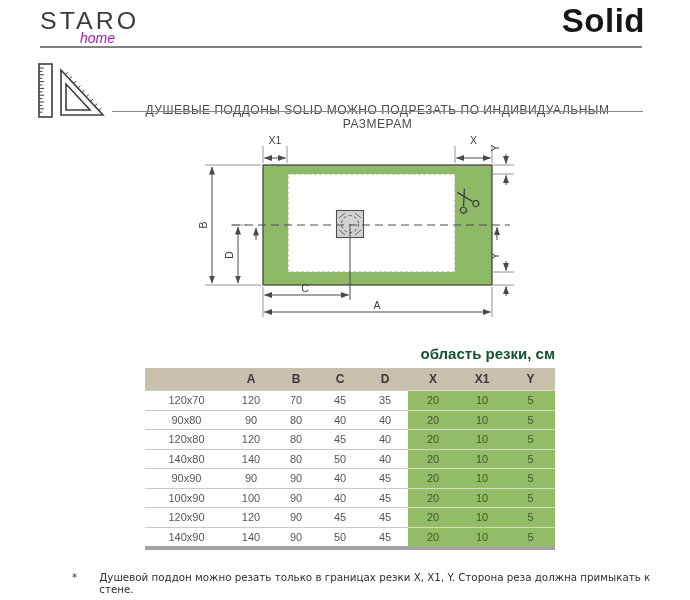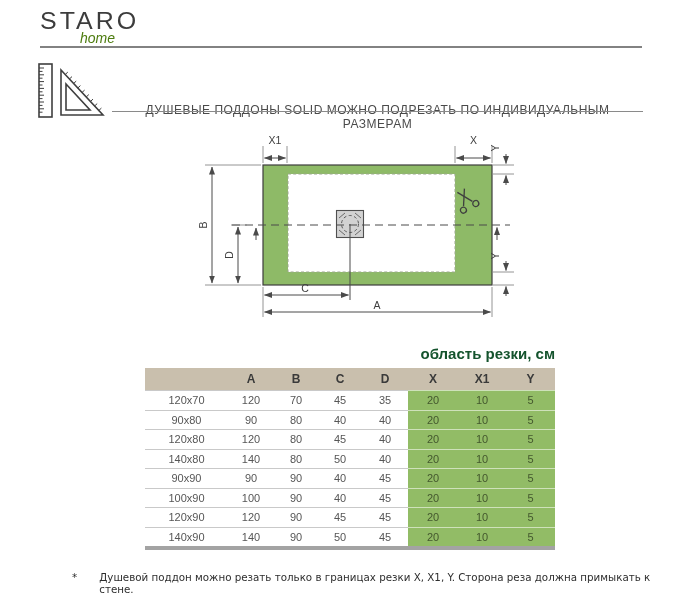--- a/index.html
+++ b/index.html
@@ -1,21 +1,21 @@
 <!DOCTYPE html>
 <html style="--diagram-green: #8eba67; --table-green: #92bc66; --header-bg: #c9bfad;"><head>
 <meta charset="utf-8">
 <style>
   html,body{margin:0;padding:0;background:#fff;}
   .page{position:relative;width:690px;height:600px;background:#fff;overflow:hidden;
         font-family:"Liberation Sans",sans-serif;}
   
   .logo-staro{position:absolute;left:40px;top:6px;font-size:25px;font-weight:400;
               color:#3c3c3c;letter-spacing:3px;transform:scaleY(.96);}
-  .logo-home{position:absolute;left:80px;top:30px;font-size:14px;font-style:italic;color:#4d7c0f;}
+  .logo-home{position:absolute;left:80px;top:30px;font-size:14px;font-style:italic;color:#a21caf;}
   .product{position:absolute;right:45px;top:2px;font-size:33px;font-weight:600;color:#161616;letter-spacing:.5px;}
   .header-rule{position:absolute;left:40px;top:46px;width:602px;height:2px;background:#828282;}
   
   .notice-icon{position:absolute;left:36px;top:62px;}
   .notice-text{position:absolute;left:110px;top:87px;width:535px;text-align:center;
                font-size:12px;letter-spacing:.5px;color:#4a4a4a;margin-top:16px;}
   .notice-rule{position:absolute;left:112px;top:111px;width:531px;height:1px;background:#8a8a8a;}
   
   .diagram{position:absolute;left:190px;top:125px;}
   .diagram text{font-family:"Liberation Sans",sans-serif;font-size:10.5px;fill:#3f3f3f;}
@@ -38,20 +38,21 @@
 </style>
 </head>
 <body>
 
 <div class="page">
 
   <div class="logo">
     <div class="logo-staro">STARO</div>
     <div class="logo-home">home</div>
   </div>
+  <div class="product">Solid</div>
   <div class="header-rule"></div>
 
   <svg class="notice-icon" width="70" height="58" viewBox="0 0 70 58">
     <g stroke="#3f3f3f" fill="none" stroke-width="1.6">
       <rect x="3" y="2" width="13" height="53"></rect>
       <path d="M25,8 L25,53 L67,53 Z"></path>
       <path d="M30,22 L30,48 L54,48 Z"></path>
     </g>
     <path stroke="#3f3f3f" stroke-width="1" fill="none" d="M3,6h5 M3,9.4h3.5 M3,12.8h5 M3,16.2h3.5 M3,19.6h5 M3,23h3.5 M3,26.4h5 M3,29.8h3.5 M3,33.2h5 M3,36.6h3.5 M3,40h5 M3,43.4h3.5 M3,46.8h5 M3,50.2h3.5"></path>
     <path stroke="#3f3f3f" stroke-width="1" fill="none" d="M29.2,12.5L31.8,10.1 M33.4,17L36,14.6 M37.6,21.5L40.2,19.1 M41.8,26L44.4,23.6 M46,30.5L48.6,28.1 M50.2,35L52.8,32.6 M54.4,39.5L57,37.1 M58.6,44L61.2,41.6 M62.8,48.5L65.4,46.1"></path>

